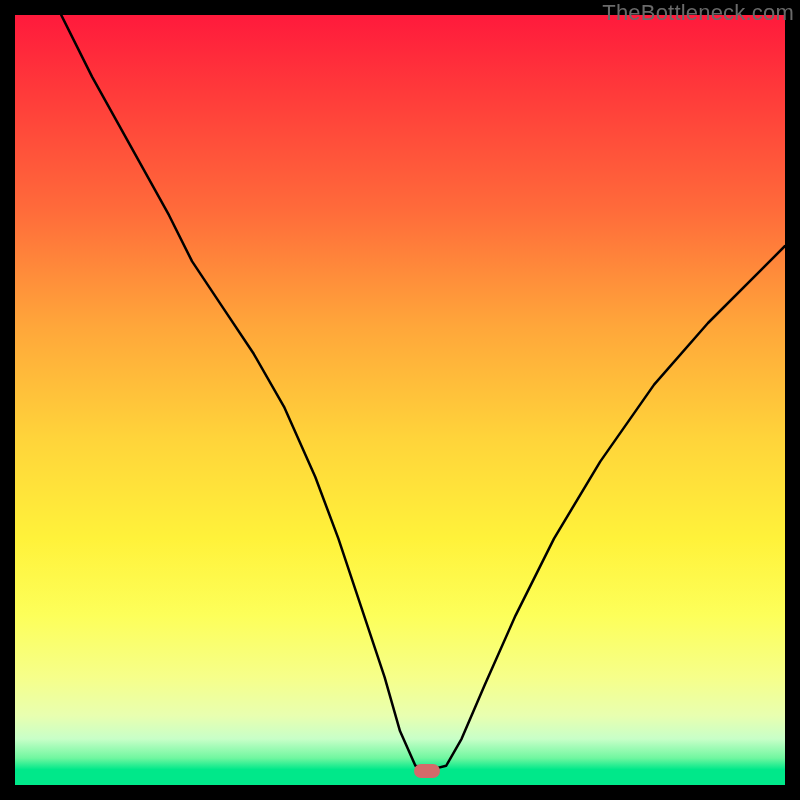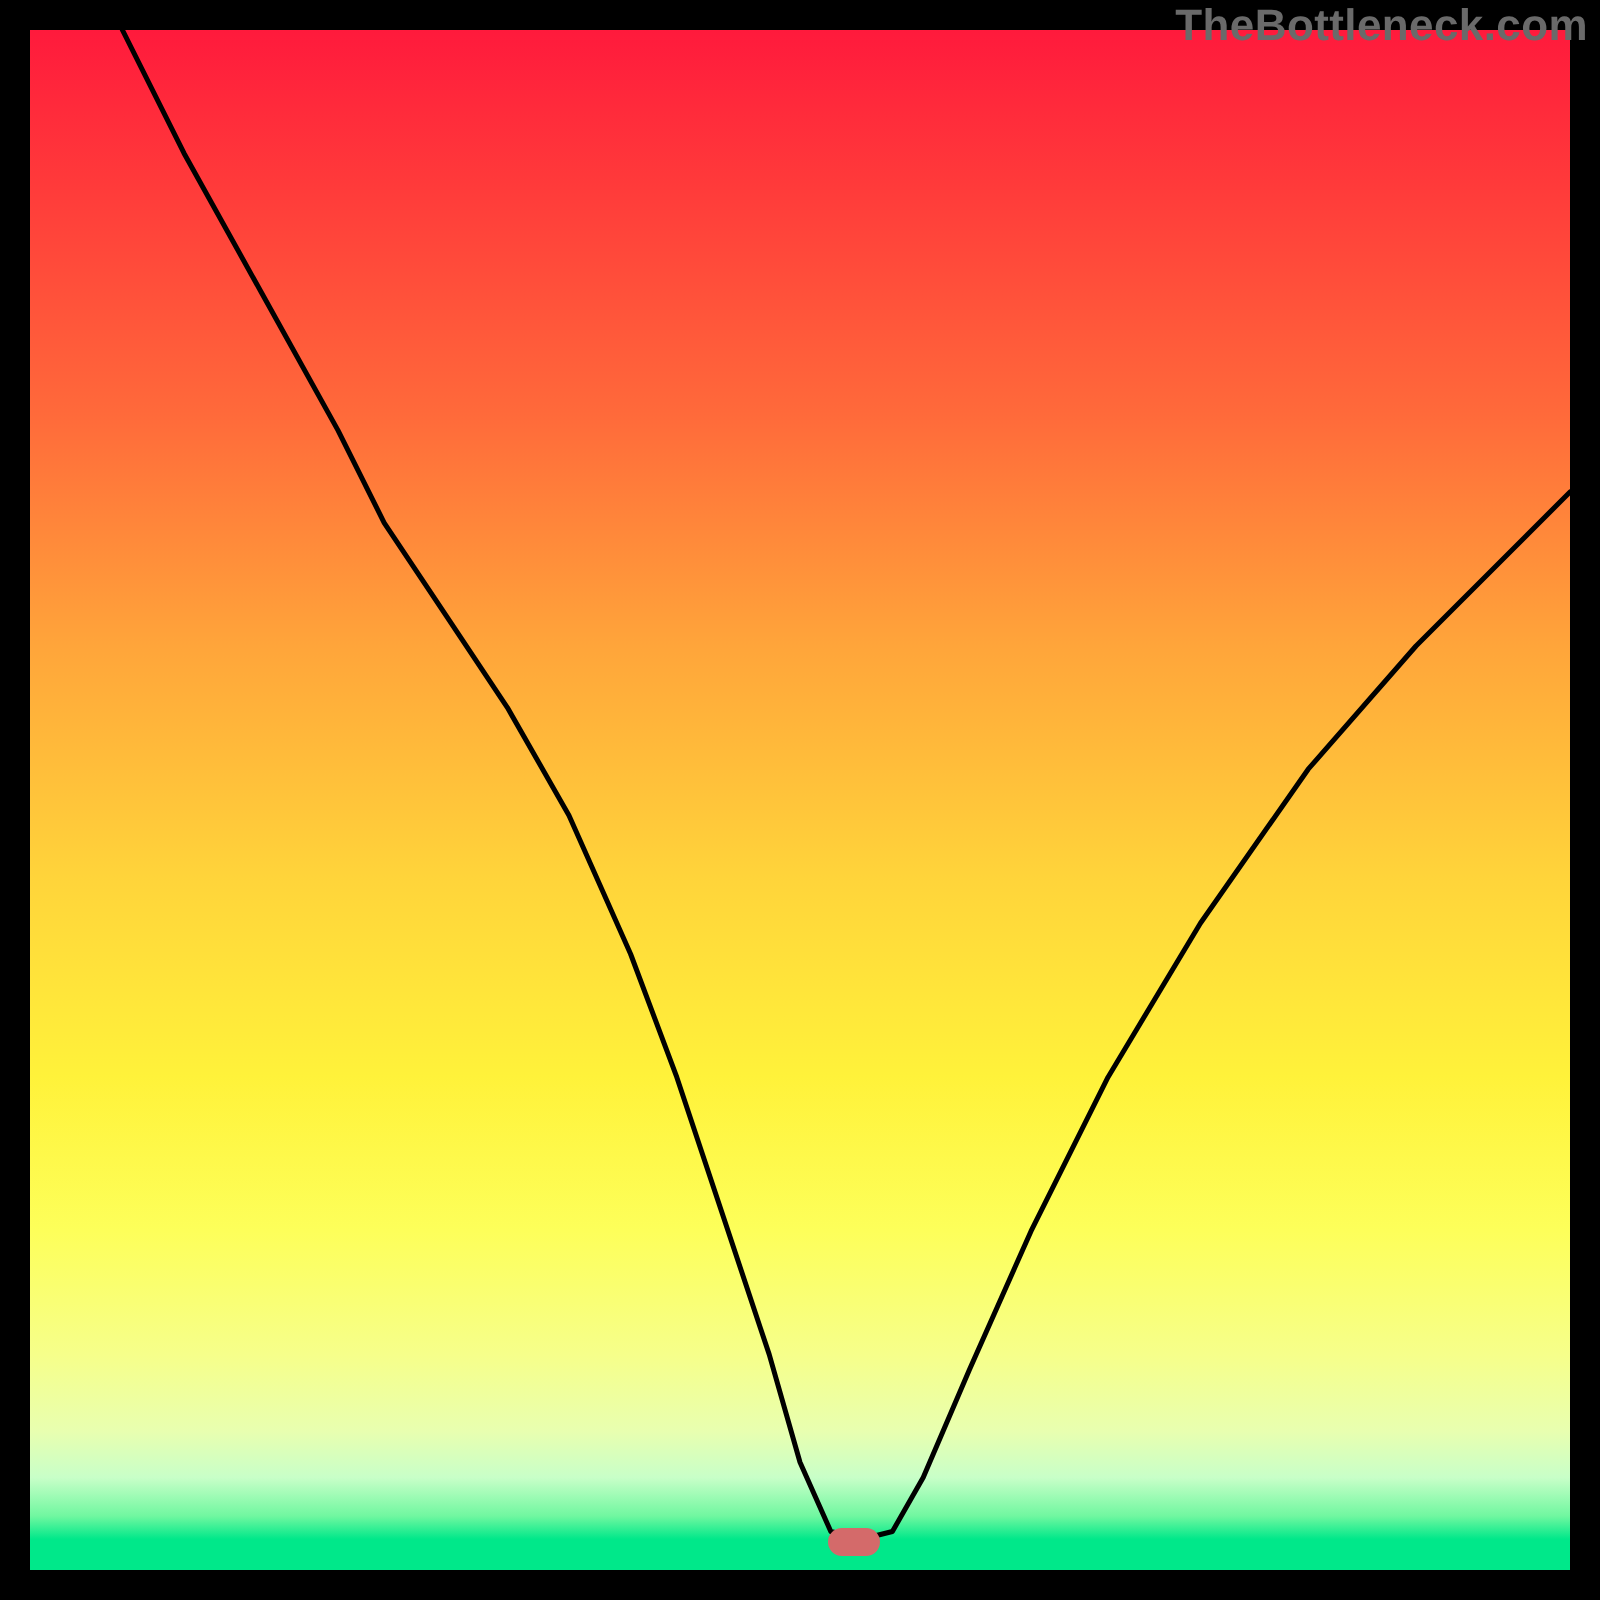--- a/index.html
+++ b/index.html
@@ -45,21 +45,21 @@
     border-radius: 7px;
     background: #d46a6a;
     transform: translate(-50%, -50%);
   }
   .watermark {
     position: absolute;
     top: 0px;
     right: 6px;
     color: #6a6a6a;
     font-size: 22px;
-    font-weight: 700;
+    font-weight: 400;
     letter-spacing: 0.2px;
     user-select: none;
   }
 </style>
 </head>
 <body>
 
 <div class="stage">
   <div class="plot">
     <svg viewBox="0 0 770 770" preserveAspectRatio="none">

